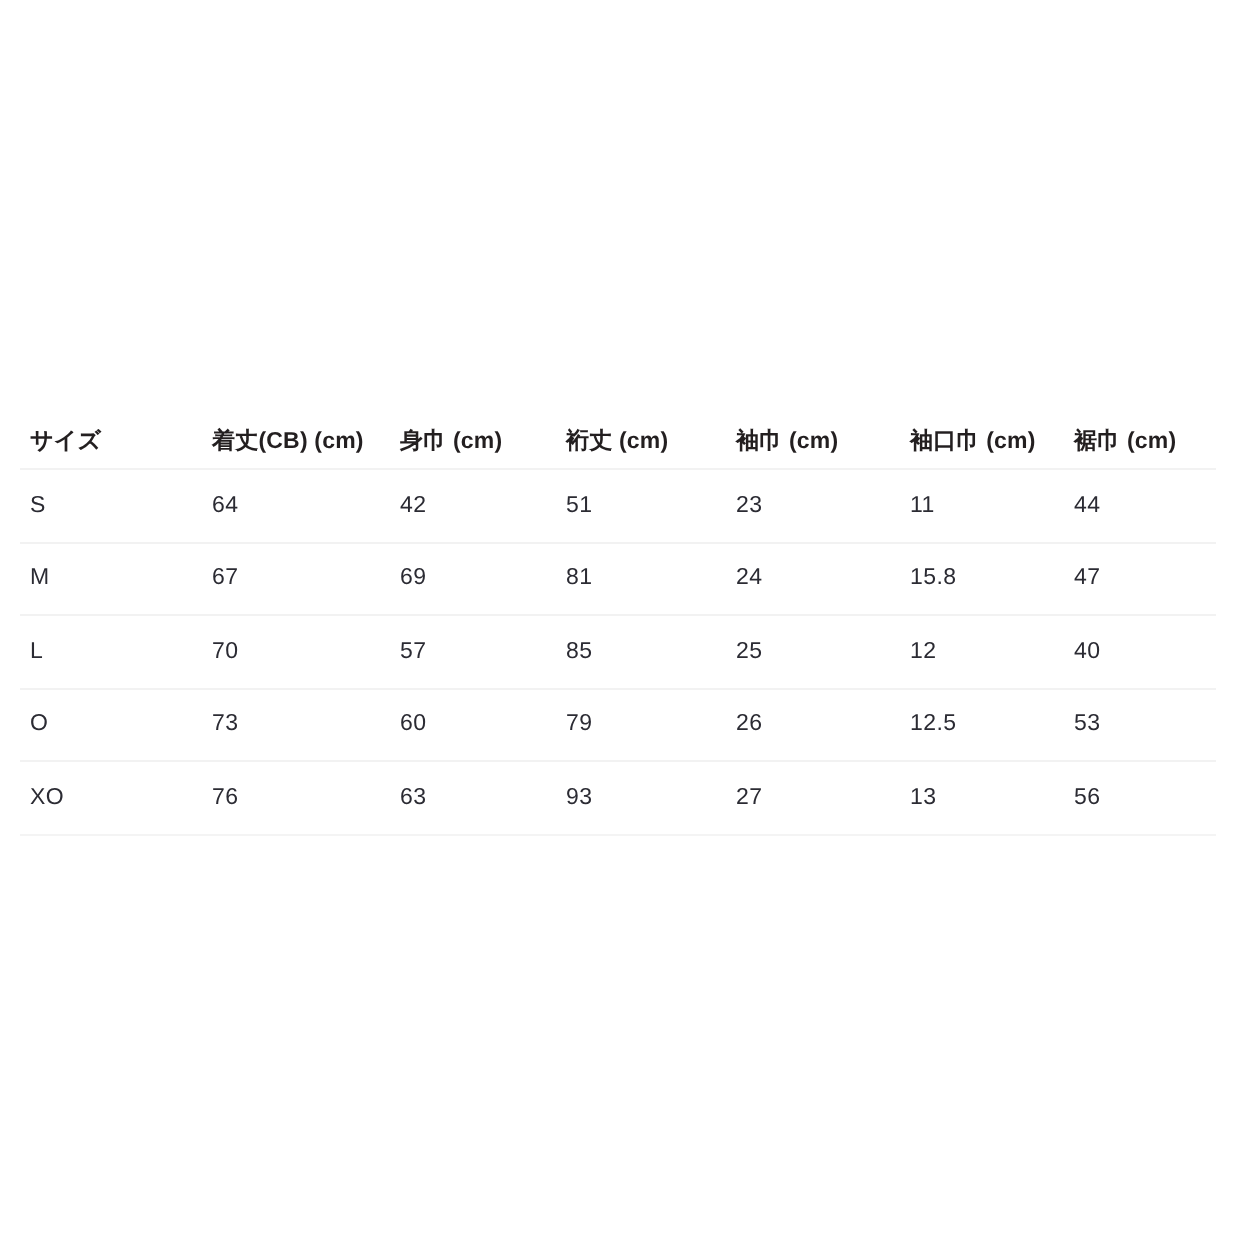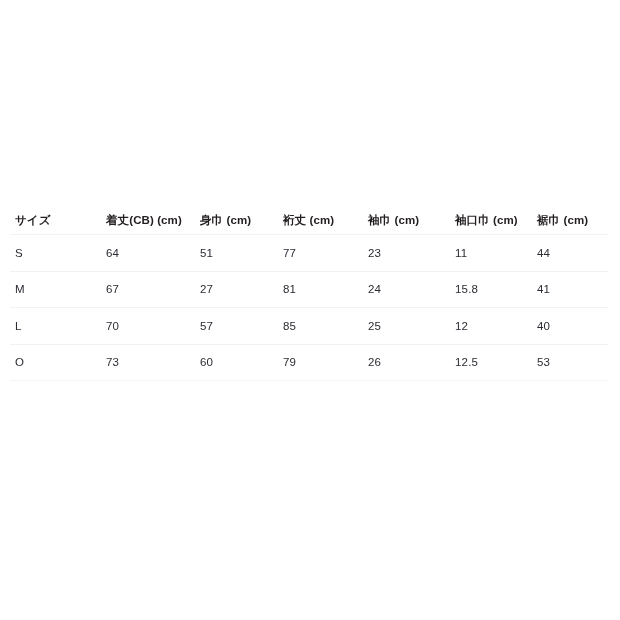--- a/index.html
+++ b/index.html
@@ -94,49 +94,58 @@
         <th>袖巾 (cm)</th>
         <th>袖口巾 (cm)</th>
         <th>裾巾 (cm)</th>
       </tr>
     </thead>
 
     <tbody>
       <tr>
         <td>S</td>
         <td>64</td>
+        <td>42</td>
         <td>51</td>
-        <td>77</td>
         <td>23</td>
         <td>11</td>
         <td>44</td>
       </tr>
       <tr>
         <td>M</td>
         <td>67</td>
-        <td>27</td>
+        <td>69</td>
         <td>81</td>
         <td>24</td>
         <td>15.8</td>
-        <td>41</td>
+        <td>47</td>
       </tr>
       <tr>
         <td>L</td>
         <td>70</td>
         <td>57</td>
         <td>85</td>
         <td>25</td>
         <td>12</td>
         <td>40</td>
       </tr>
       <tr>
         <td>O</td>
         <td>73</td>
         <td>60</td>
         <td>79</td>
         <td>26</td>
         <td>12.5</td>
         <td>53</td>
       </tr>
+      <tr>
+        <td>XO</td>
+        <td>76</td>
+        <td>63</td>
+        <td>93</td>
+        <td>27</td>
+        <td>13</td>
+        <td>56</td>
+      </tr>
     </tbody>
   </table>
 
 </div>
 
 </body></html>

